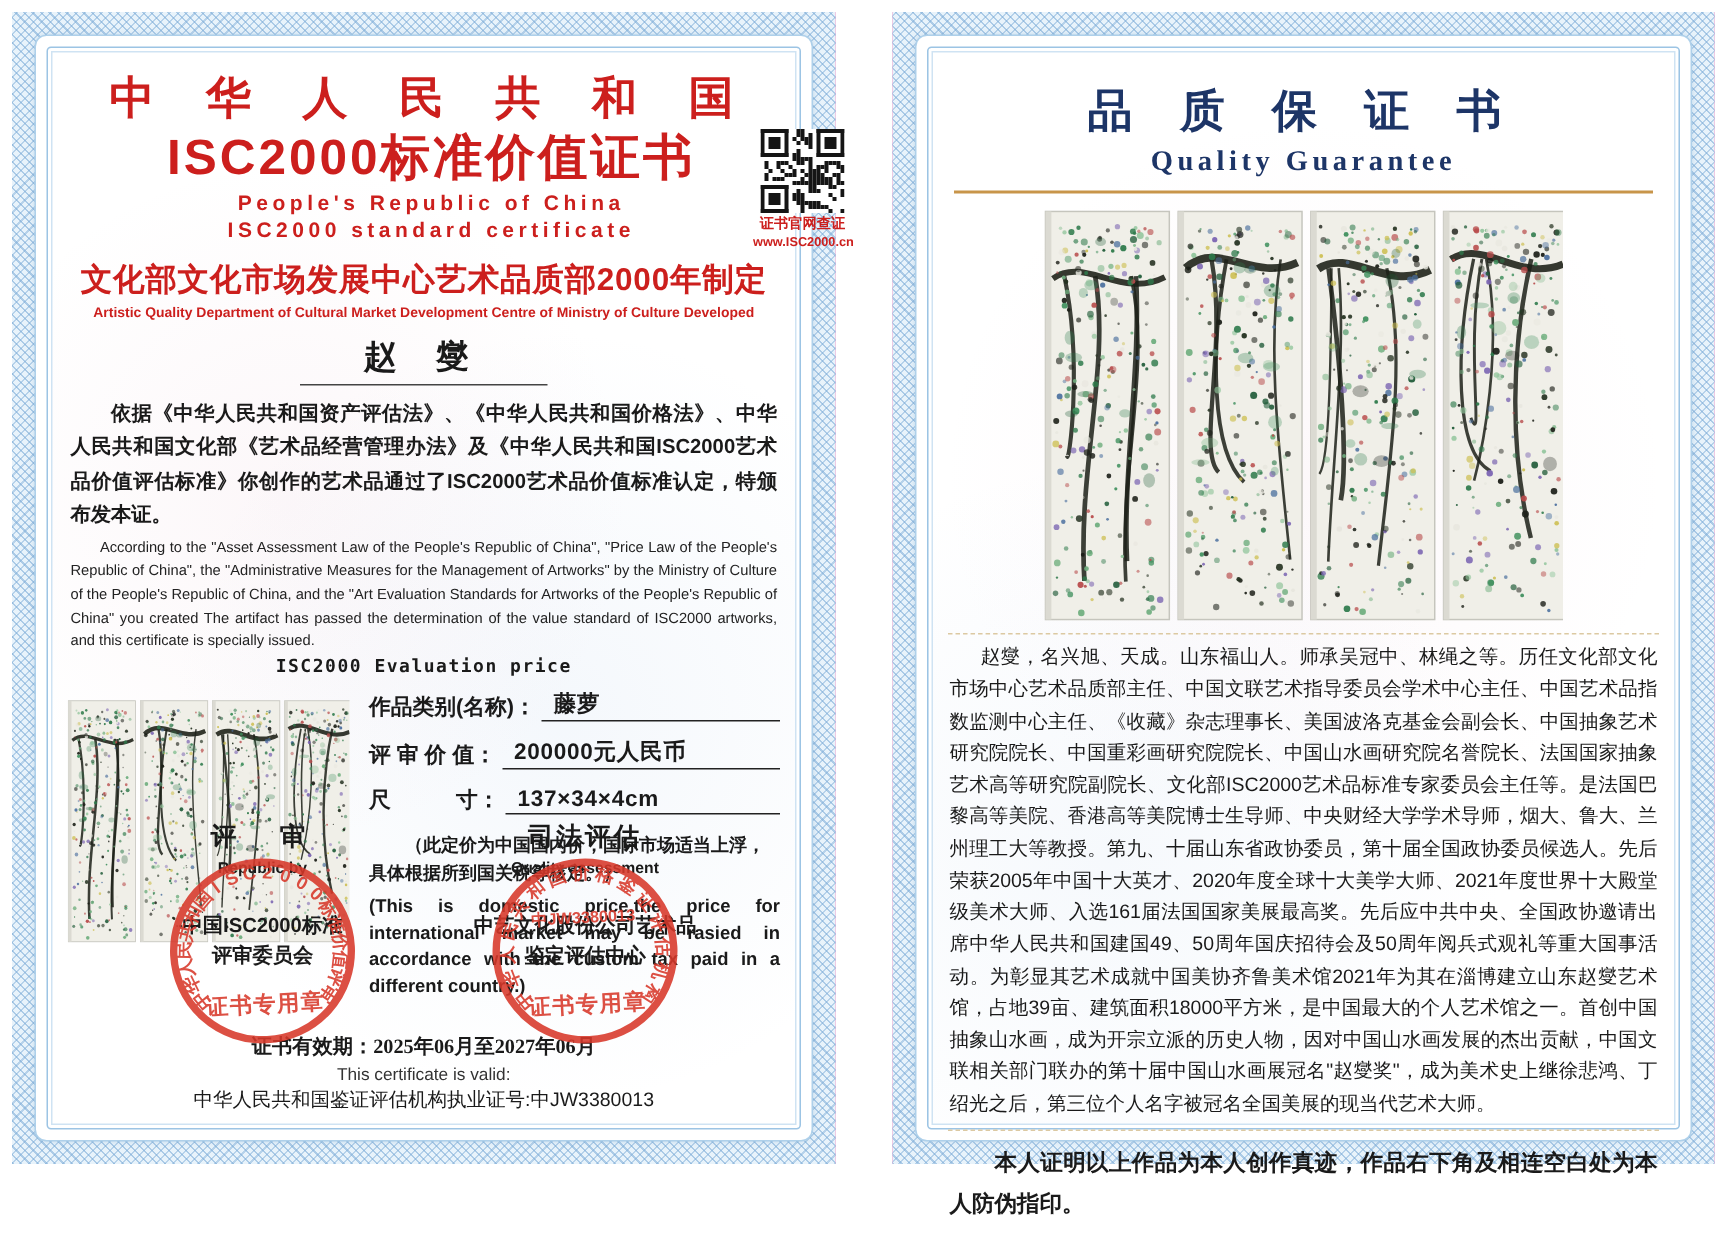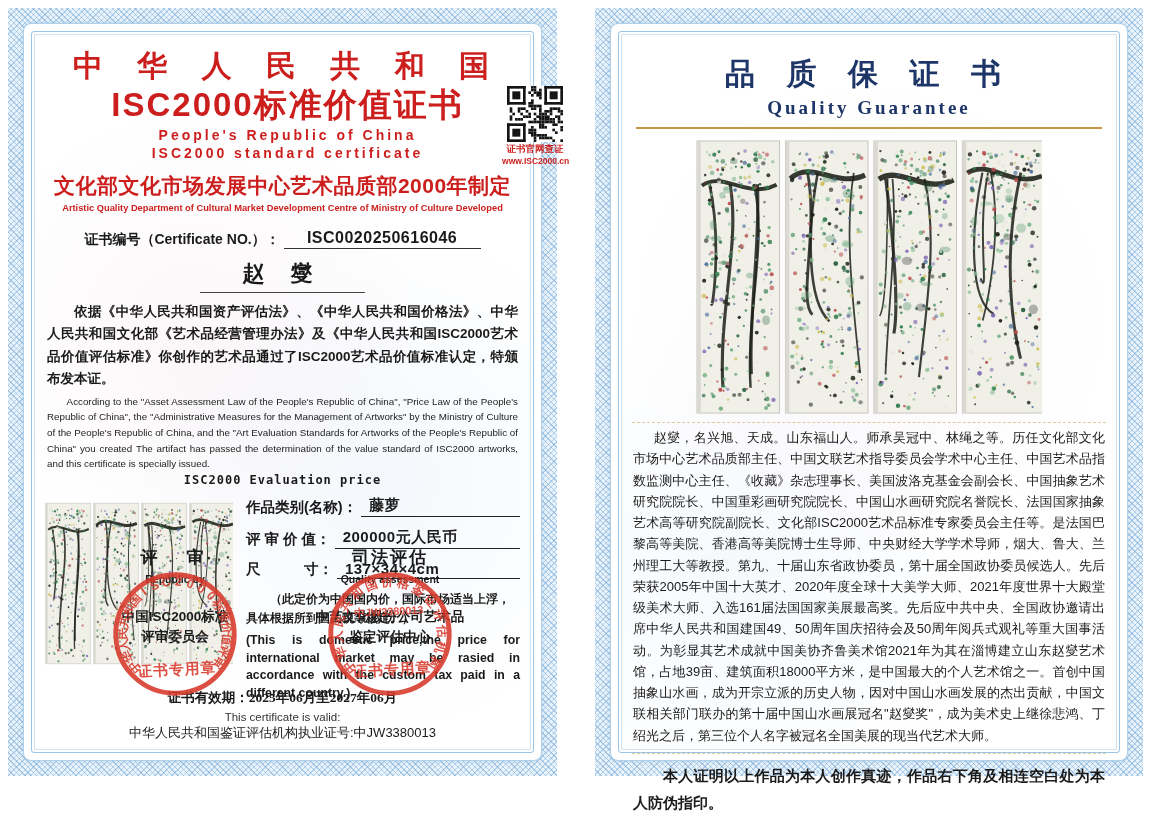--- a/index.html
+++ b/index.html
@@ -240,24 +240,20 @@
               <rect x="5.333333333333333" y="42.666666666666664" width="8" height="8" fill="#151515"></rect>
             </svg>
           <div class="qr-cap1">证书官网查证</div>
           <div class="qr-cap2">www.ISC2000.cn</div>
         </div>
       </div>
 
       <div class="issuer-cn">文化部文化市场发展中心艺术品质部2000年制定</div>
       <div class="issuer-en">Artistic Quality Department of Cultural Market Development Centre of Ministry of Culture Developed</div>
 
-      <div class="certno">
-        <span class="lab">证书编号（Certificate NO.）： </span>
-        <span class="val">ISC0020250616046</span>
-      </div>
 
       <div class="artist"><span>赵 燮</span></div>
 
       <p class="stmt-cn">依据《中华人民共和国资产评估法》、《中华人民共和国价格法》、中华人民共和国文化部《艺术品经营管理办法》及《中华人民共和国ISC2000艺术品价值评估标准》你创作的艺术品通过了ISC2000艺术品价值标准认定，特颁布发本证。</p>
       <p class="stmt-en">According to the "Asset Assessment Law of the People's Republic of China", "Price Law of the People's Republic of China", the "Administrative Measures for the Management of Artworks" by the Ministry of Culture of the People's Republic of China, and the "Art Evaluation Standards for Artworks of the People's Republic of China" you created The artifact has passed the determination of the value standard of ISC2000 artworks, and this certificate is specially issued.</p>
 
       <div class="eval-sub">ISC2000 Evaluation price</div>
 
       <div class="eval-row">
         <svg id="art-thumb" class="art-thumb" viewBox="0 0 352 280" preserveAspectRatio="none">

